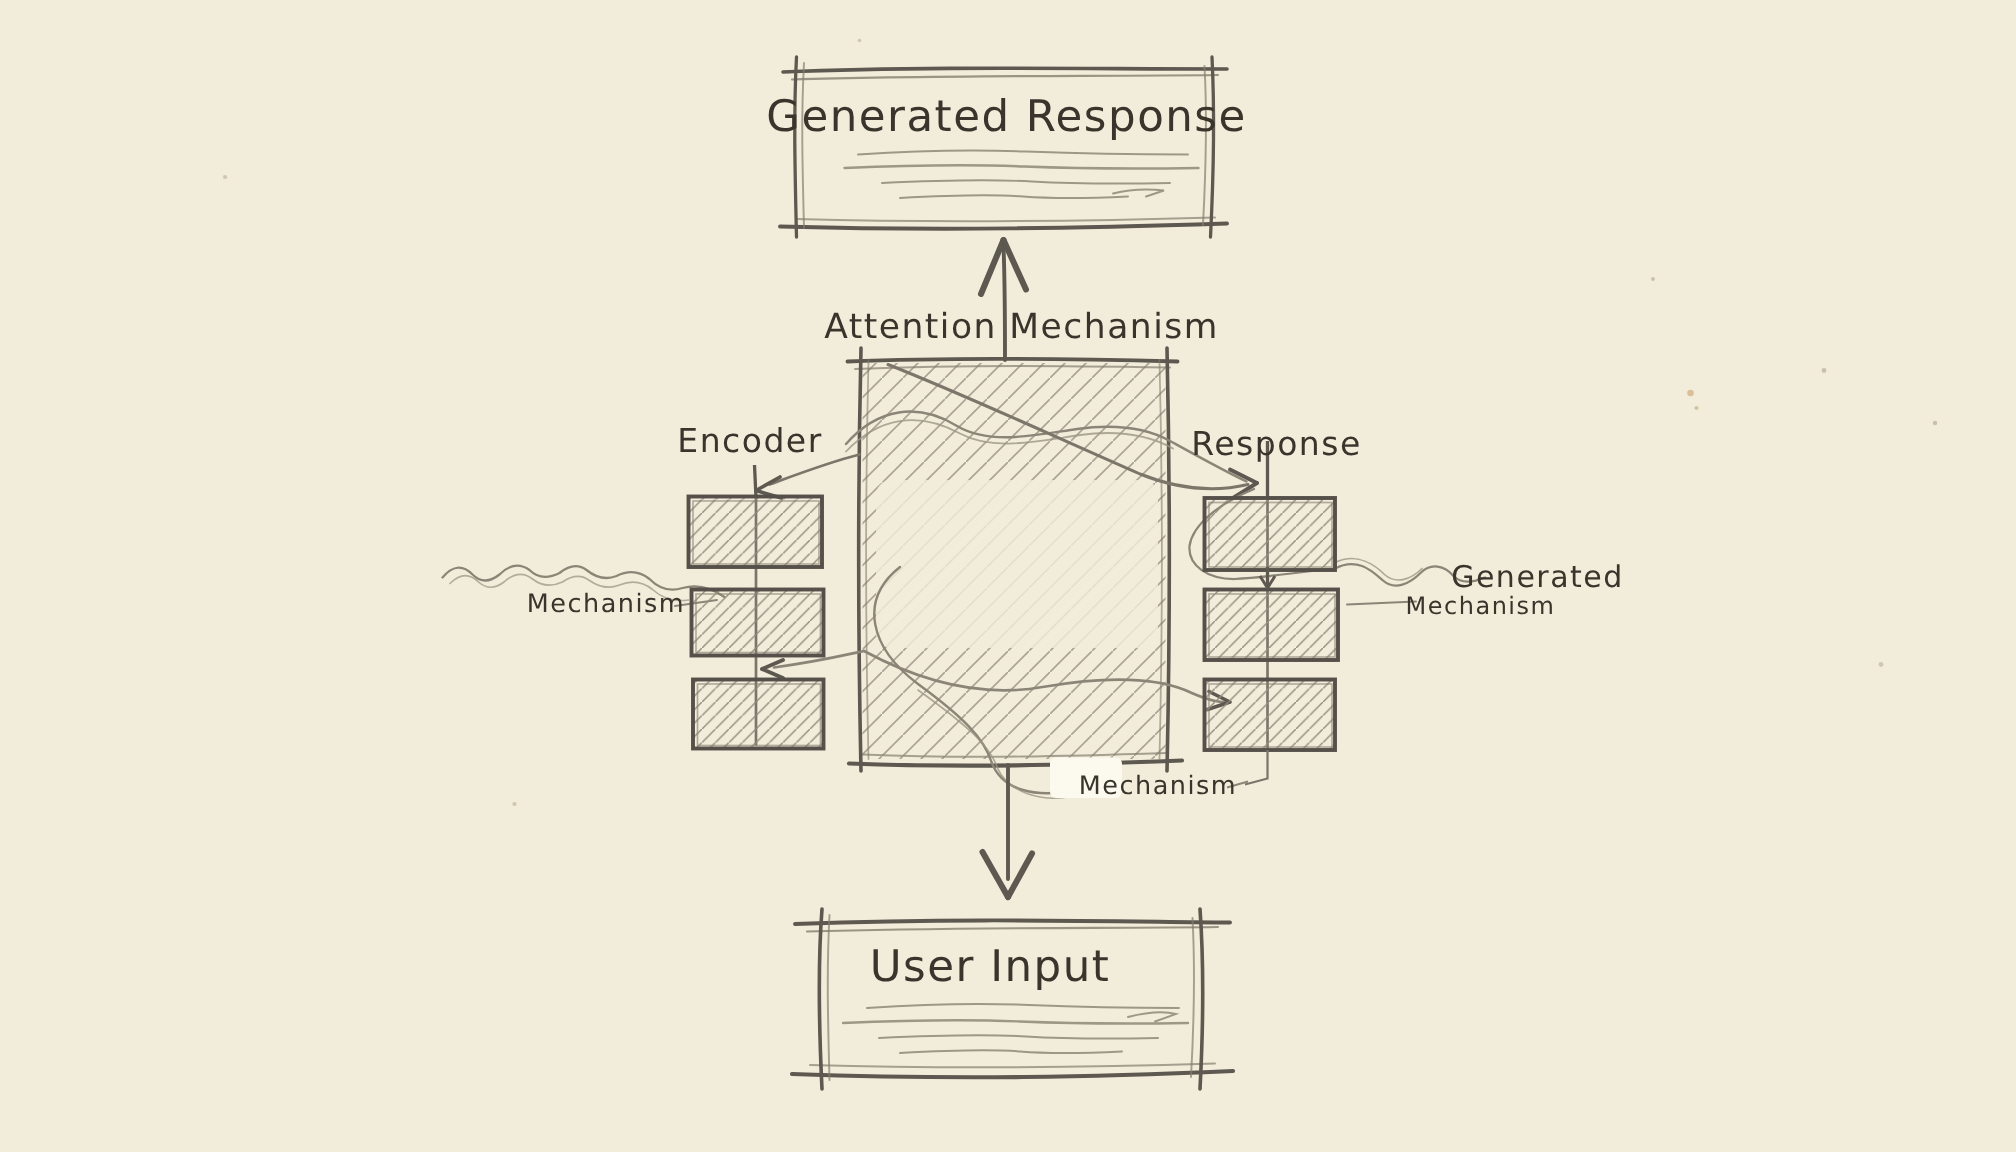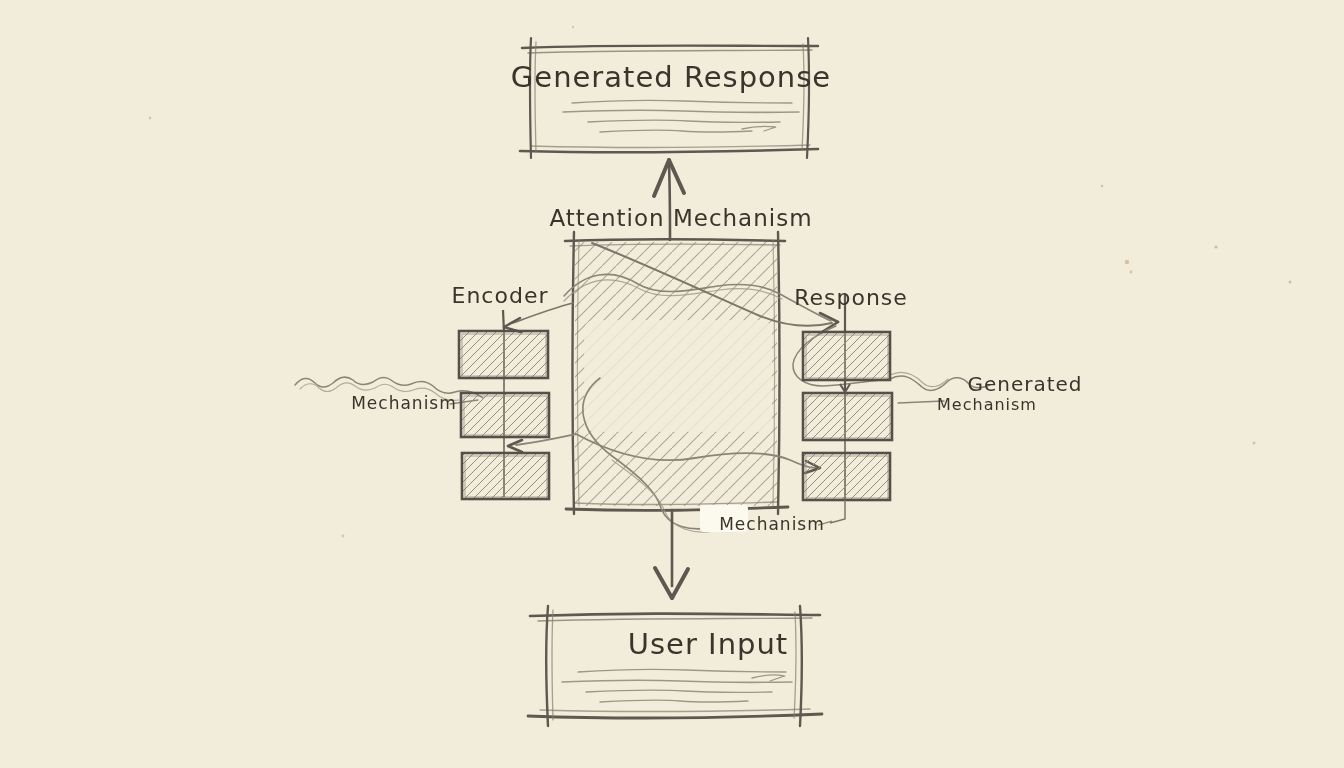--- a/index.html
+++ b/index.html
@@ -207,15 +207,15 @@
   </div>
 
   <div class="lbl lbl-small" style="left:404px;top:403px;">Mechanism</div>
 
   <div class="lbl lbl-attn-right" style="left:1025px;top:384px;">Generated</div>
 
   <div class="lbl lbl-mech-right" style="left:987px;top:404px;">Mechanism</div>
 
   <div class="lbl lbl-small" style="left:772px;top:524px;">Mechanism</div>
 
-  <div class="lbl lbl-title" style="left:660px;top:644px;margin-left:48px;">User Input</div>
+  <div class="lbl lbl-title" style="left:660px;top:644px;">User Input</div>
 
 </div>
 
 </body></html>

